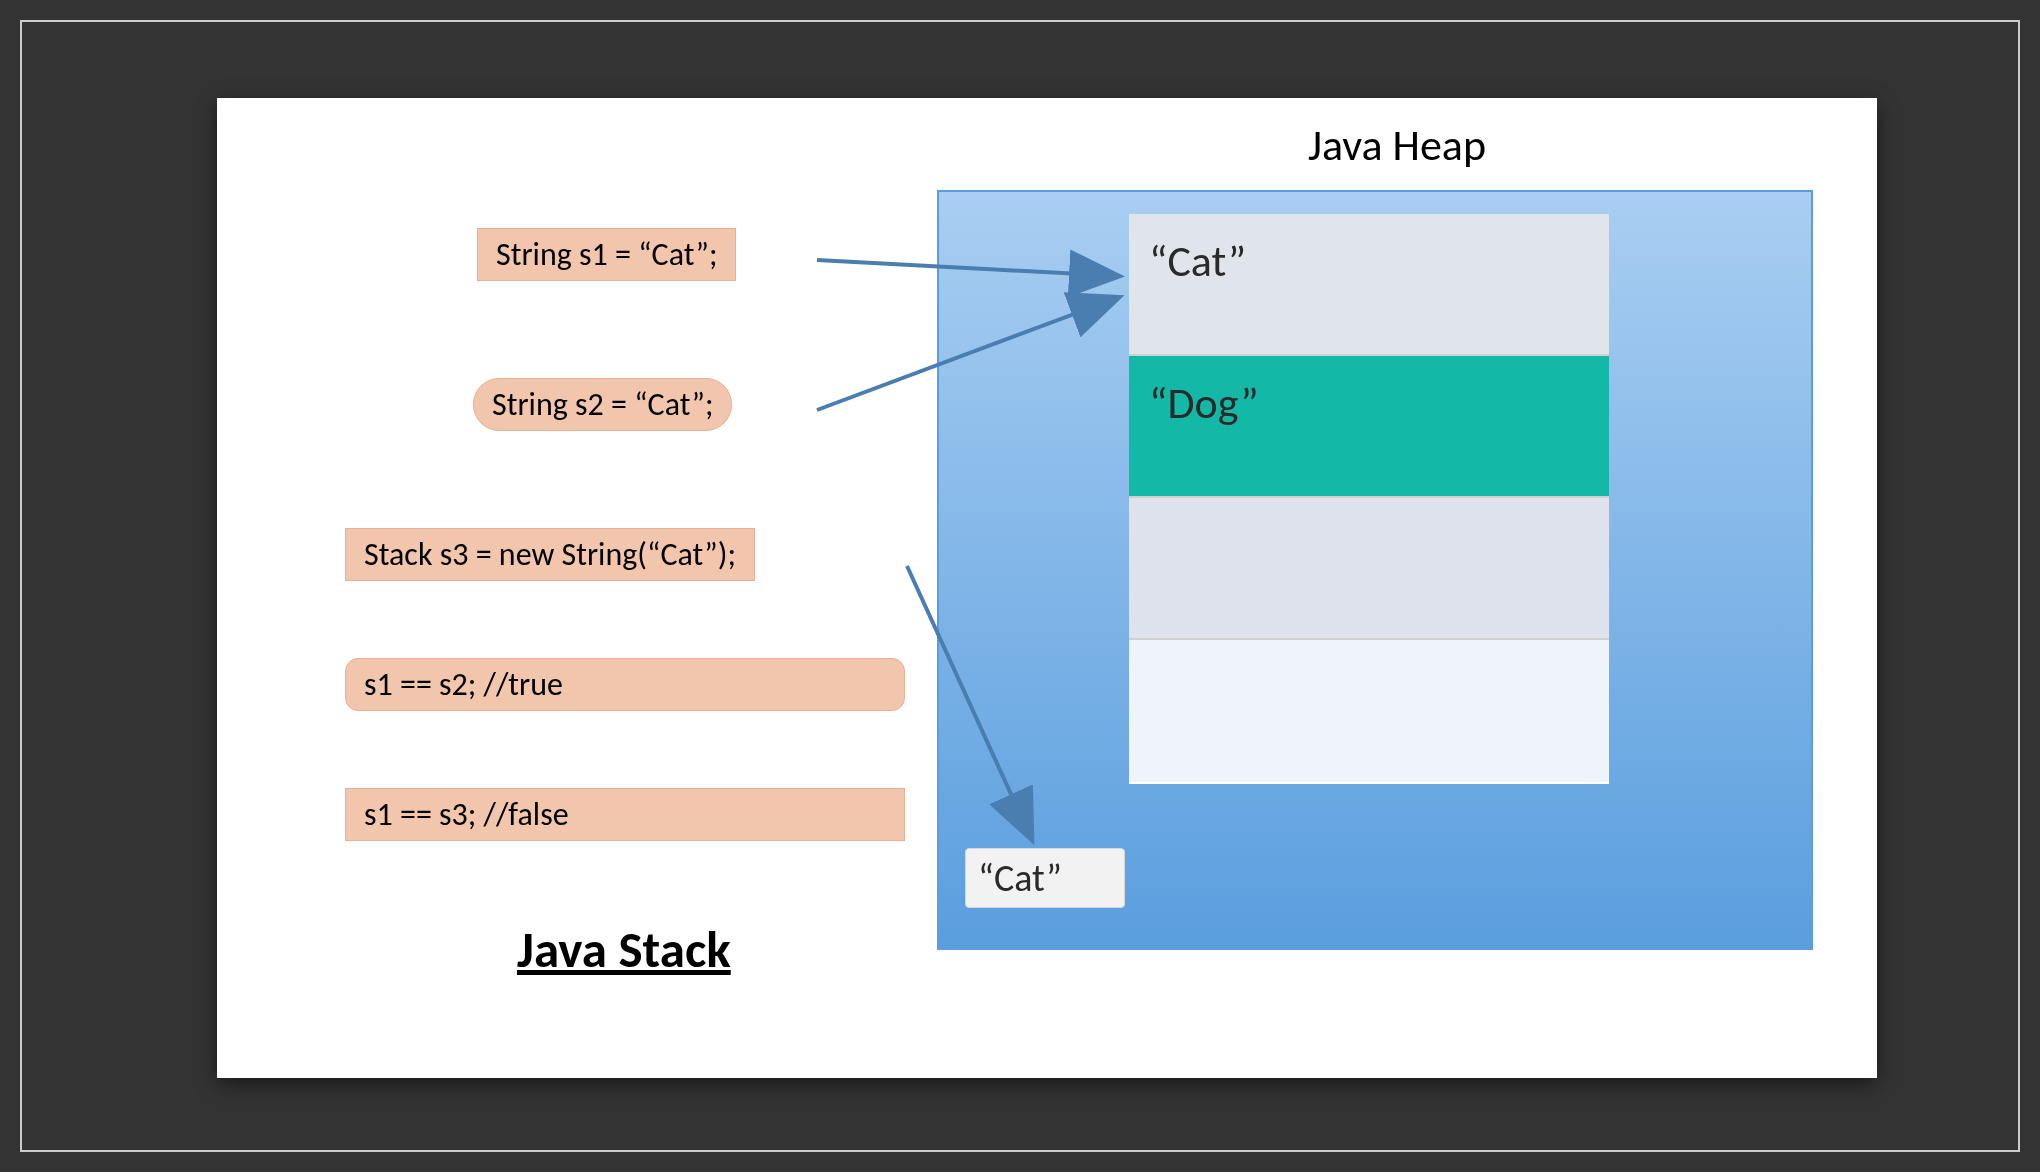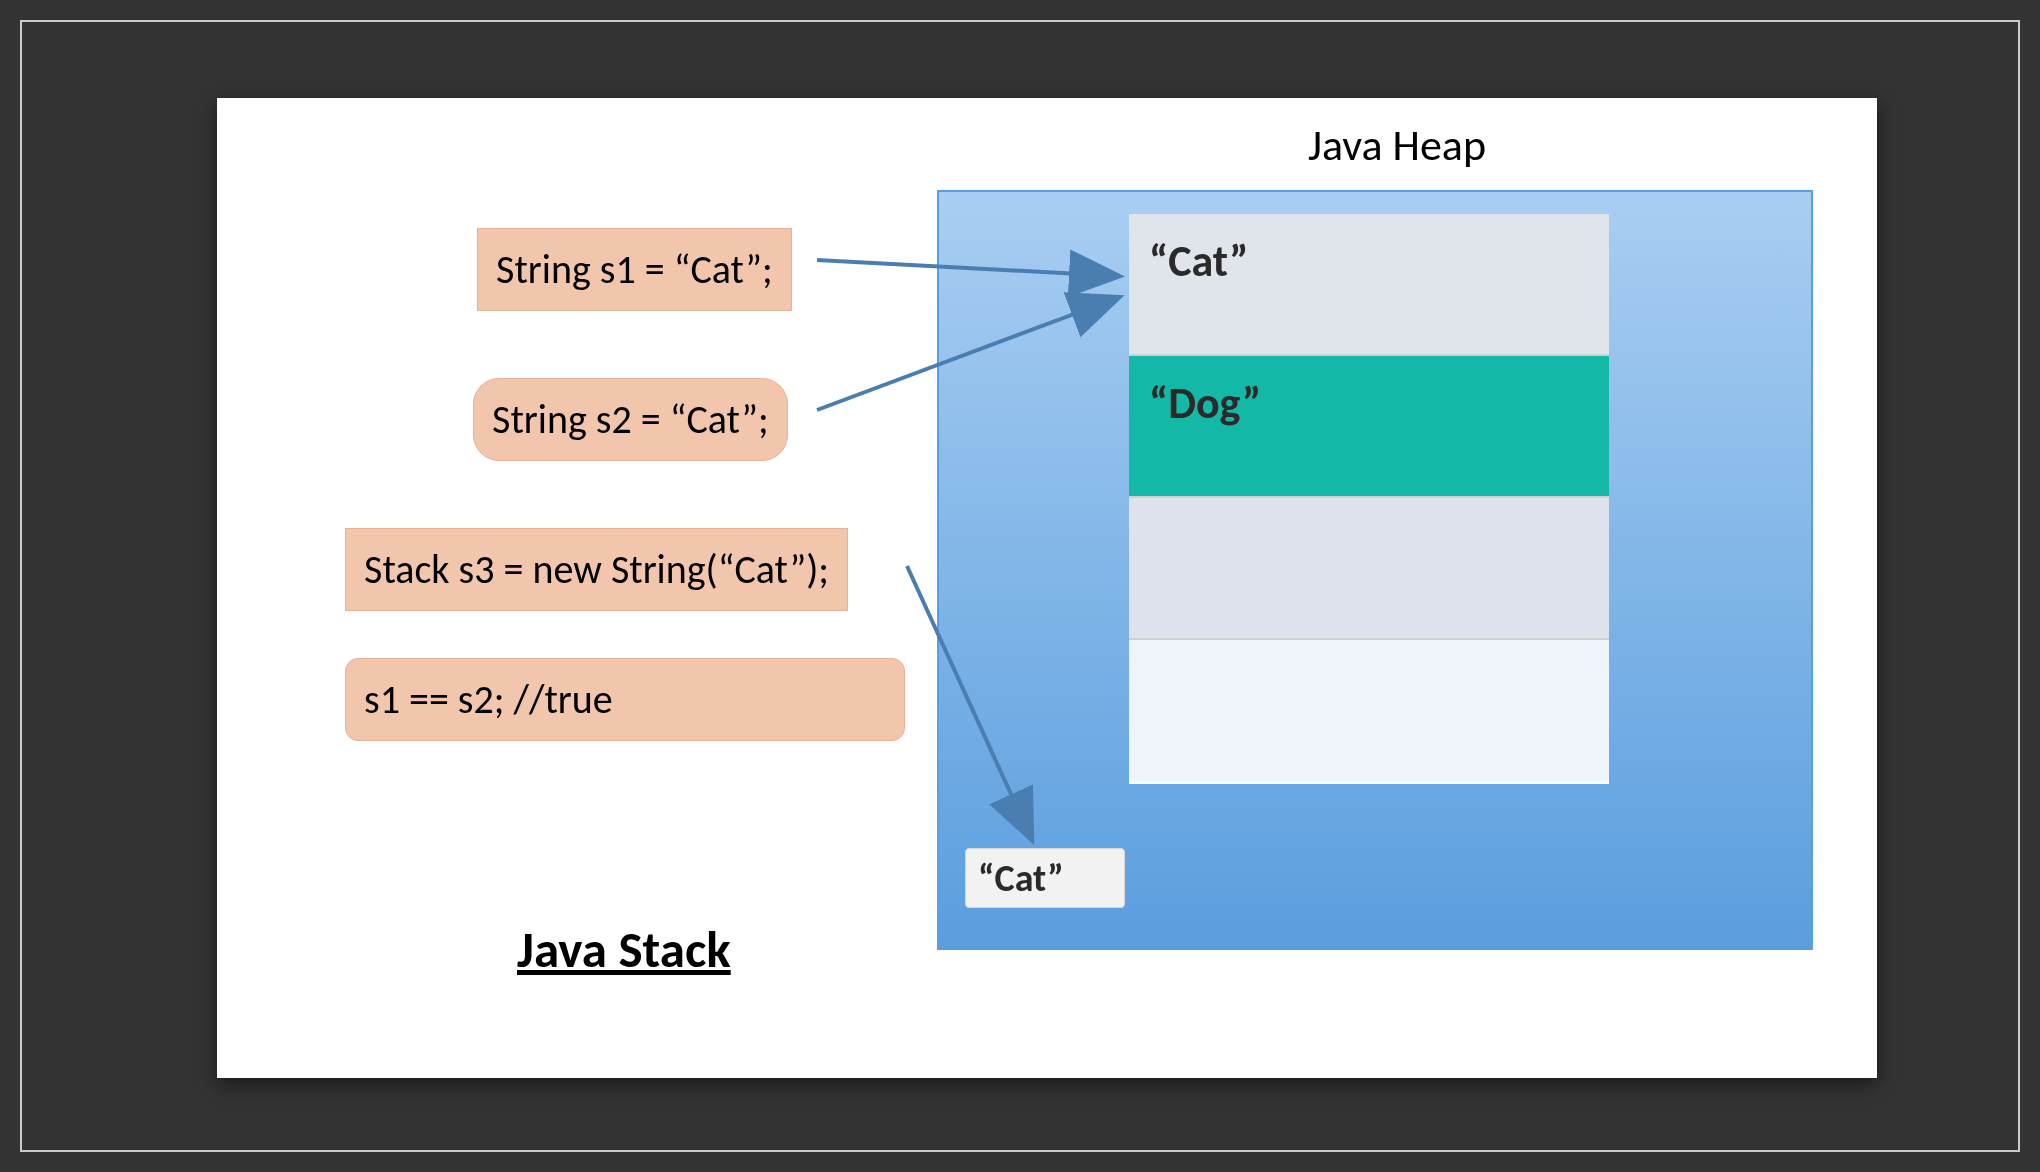--- a/index.html
+++ b/index.html
@@ -38,21 +38,20 @@
       color: #000;
     }
     .heap-box {
       position: absolute;
       top: 92px;
       left: 720px;
       width: 876px;
       height: 760px;
       background: linear-gradient(to bottom, #a9cef2, #5a9ede);
       border: 2px solid #5a9ede;
-      font-weight: bold;
     }
     .string-pool {
       position: absolute;
       top: 22px;
       left: 190px;
       width: 480px;
       height: 570px;
       background: #fff;
     }
     .pool-row {
@@ -85,23 +84,23 @@
       border: 1px solid #d6d6d6;
       border-radius: 4px;
       font-size: 38px;
       color: #2a2a2a;
       padding: 6px 12px;
     }
     .code-box {
       position: absolute;
       background: #f2c5ad;
       border: 1px solid #e8b095;
-      font-size: 40px;
+      font-size: 32px;
       color: #000;
-      padding: 16px 18px;
+      padding: 6px 18px;
       white-space: nowrap;
     }
     .stack-label {
       position: absolute;
       top: 820px;
       left: 300px;
       font-size: 51px;
       font-weight: bold;
       text-decoration: underline;
       color: #000;
@@ -131,20 +130,21 @@
       <div class="pool-row r2"></div>
       <div class="pool-row r3"></div>
     </div>
     <div class="heap-object">“Cat”</div>
   </div>
 
   <div class="code-box" style="top:130px; left:260px;">String s1 = “Cat”;</div>
   <div class="code-box" style="top:280px; left:256px;border-radius:26px;">String s2 = “Cat”;</div>
   <div class="code-box" style="top:430px; left:128px;">Stack s3 = new String(“Cat”);</div>
   <div class="code-box" style="top:560px; left:128px; width:560px;border-radius:13px;">s1 == s2; //true</div>
+  <div class="code-box" style="top:690px; left:128px; width:560px;">s1 == s3; //false</div>
 
   <div class="stack-label">Java Stack</div>
 
   <svg class="arrows">
     <defs>
       <marker id="arrowhead" markerWidth="14" markerHeight="12" refX="12" refY="6" orient="auto">
         <polygon points="0 0, 14 6, 0 12" fill="#4a7db0"></polygon>
       </marker>
     </defs>
     <line x1="600" y1="162" x2="900" y2="178" stroke="#4a7db0" stroke-width="4" marker-end="url(#arrowhead)"></line>

